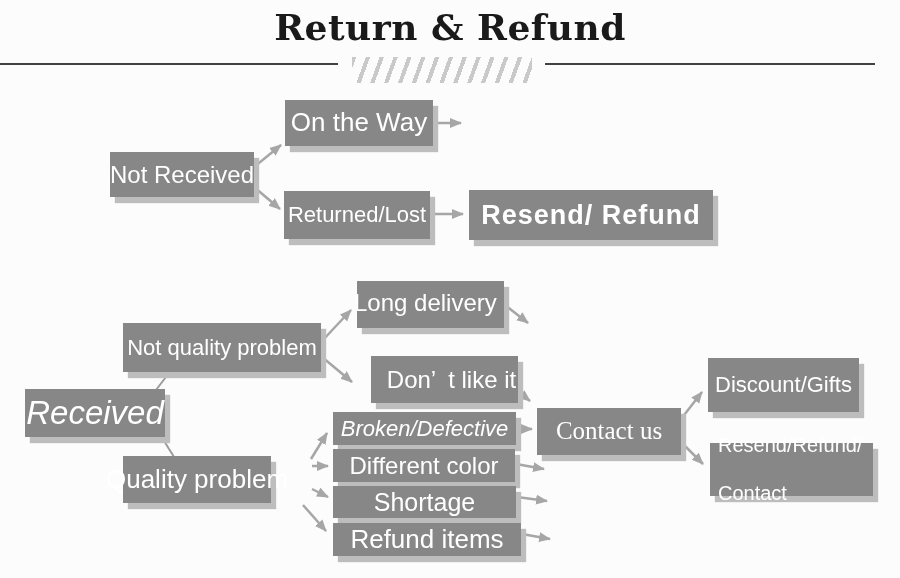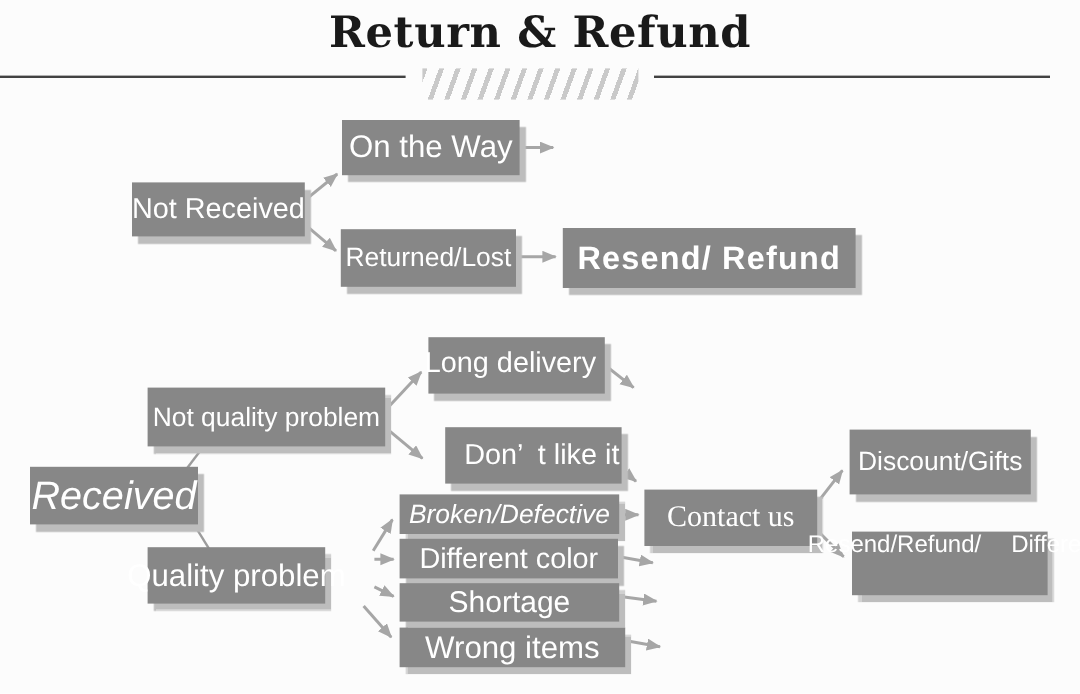--- a/index.html
+++ b/index.html
@@ -44,21 +44,21 @@
   .n-long-delivery span{margin-left:-3px;}
   .n-dont-like-it      {left:371px; top:356px; width:147px; height:47px; font-size:24px; justify-content:center; padding-left:14px; box-sizing:border-box;}
   .n-quality-problem   {left:123px; top:456px; width:148px; height:47px; font-size:26px;}
   .n-broken-defective  {left:333px; top:412px; width:183px; height:33px; font-size:22px;font-style:italic;}
   .n-different-color   {left:333px; top:449px; width:182px; height:33px; font-size:24px;}
   .n-shortage          {left:333px; top:486px; width:183px; height:32px; font-size:25px;}
   .n-wrong-items       {left:333px; top:523px; width:188px; height:33px; font-size:26px;}
   .n-contact-us        {left:537px; top:408px; width:144px; height:47px; font-size:25px;font-family:Liberation Serif, serif;}
   .n-discount-gifts    {left:708px; top:358px; width:151px; height:54px; font-size:22px;}
   .n-rrd               {left:710px; top:443px; width:163px; height:53px; font-size:20px;
-                        flex-direction:row; align-items:flex-start; justify-content:center;
+                        flex-direction:column; align-items:flex-start; justify-content:center;
                         padding-left:8px; box-sizing:border-box; line-height:1.15;gap:25px;}
 </style>
 </head>
 <body>
 
 <div id="stage">
 
   <div class="title">Return &amp; Refund</div>
   <div class="rule rule-left"></div>
   <div class="rule rule-right"></div>
@@ -130,27 +130,27 @@
   <div class="node n-broken-defective">
       <span>Broken/Defective</span>
     </div>
   <div class="node n-different-color">
       <span>Different color</span>
     </div>
   <div class="node n-shortage">
       <span>Shortage</span>
     </div>
   <div class="node n-wrong-items">
-      <span>Wrong items</span>
+      <span>Refund items</span>
     </div>
 
   <div class="node n-contact-us">
       <span>Contact us</span>
     </div>
   <div class="node n-discount-gifts">
       <span>Discount/Gifts</span>
     </div>
   <div class="node n-rrd">
     <span>Resend/Refund/</span>
-    <span>Different</span>
+    <span>Contact</span>
   </div>
 
 </div>
 
 </body></html>

